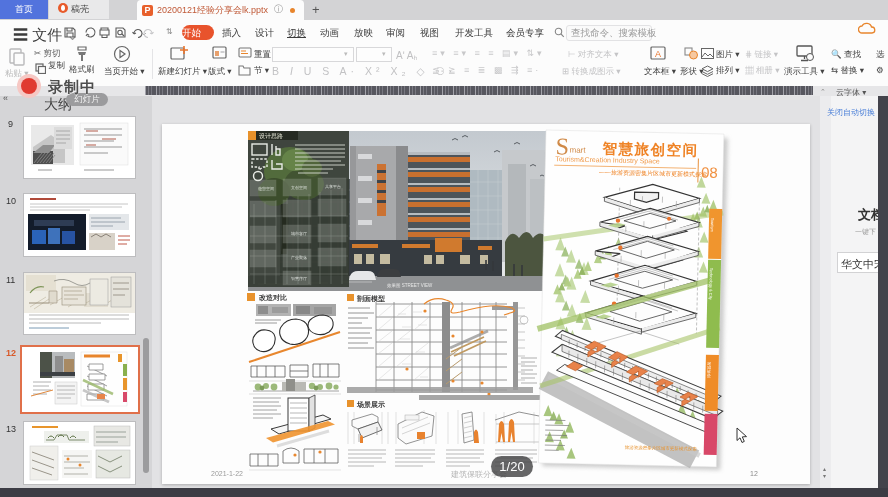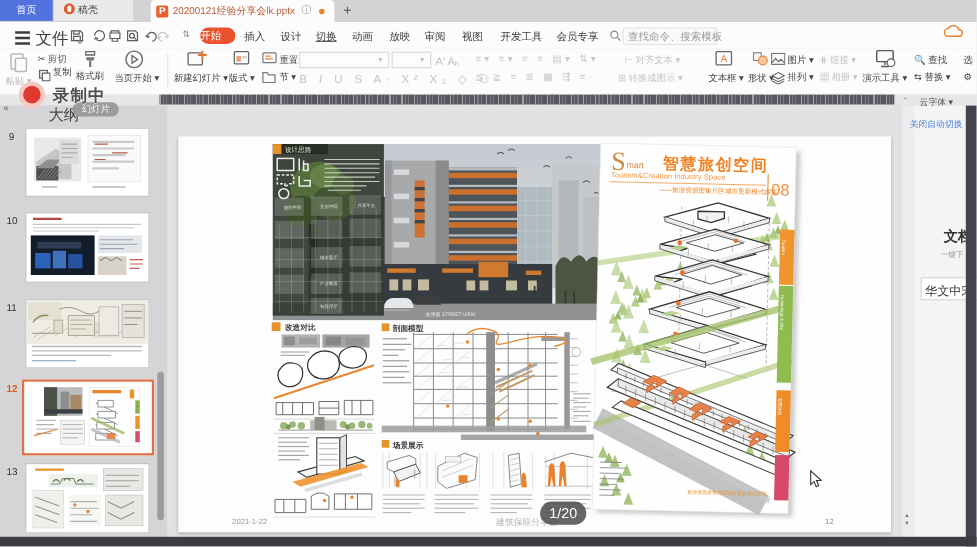--- a/index.html
+++ b/index.html
@@ -8,21 +8,21 @@
   .abs{position:absolute;}
 </style>
 </head>
 <body>
 <div id="app">
 
   <div class="abs" style="left:0;top:0;width:888px;height:20px;background:#d3d3d5;"></div>
 
   <div class="abs" style="left:0;top:0;width:48px;height:19px;background:#5273dd;color:#fff;font-size:9px;text-align:center;line-height:19px;">首页</div>
 
-  <div class="abs" style="left:49px;top:0;width:72px;height:19px;background:#e9e9ea;color:#3a3a3a;font-size:9px;line-height:19px;">
+  <div class="abs" style="left:49px;top:0;width:60px;height:19px;background:#e9e9ea;color:#3a3a3a;font-size:9px;line-height:19px;">
     <span style="display:inline-block;width:10px;height:10px;border-radius:50%;background:#e85a2a;margin:0 3px 0 9px;vertical-align:-1px;position:relative;">
       <span style="position:absolute;left:3px;top:2px;width:4px;height:6px;background:#fff;border-radius:50% 50% 50% 50%/60% 60% 40% 40%;"></span>
     </span>稿壳</div>
 
   <div class="abs" style="left:137px;top:0;width:167px;height:20px;background:#fcfcfc;border-radius:4px 4px 0 0;">
     <span style="position:absolute;left:5px;top:5px;width:11px;height:11px;background:#e8602c;border-radius:2px;color:#fff;font-size:9px;font-weight:bold;text-align:center;line-height:11px;">P</span>
     <span style="position:absolute;left:20px;top:4px;font-size:9px;color:#c05a38;">20200121经验分享会lk.pptx</span>
     <span style="position:absolute;left:137px;top:3px;font-size:9px;color:#999;">ⓘ</span>
     <span style="position:absolute;left:153px;top:8px;width:5px;height:5px;border-radius:50%;background:#e8852c;"></span>
   </div>

